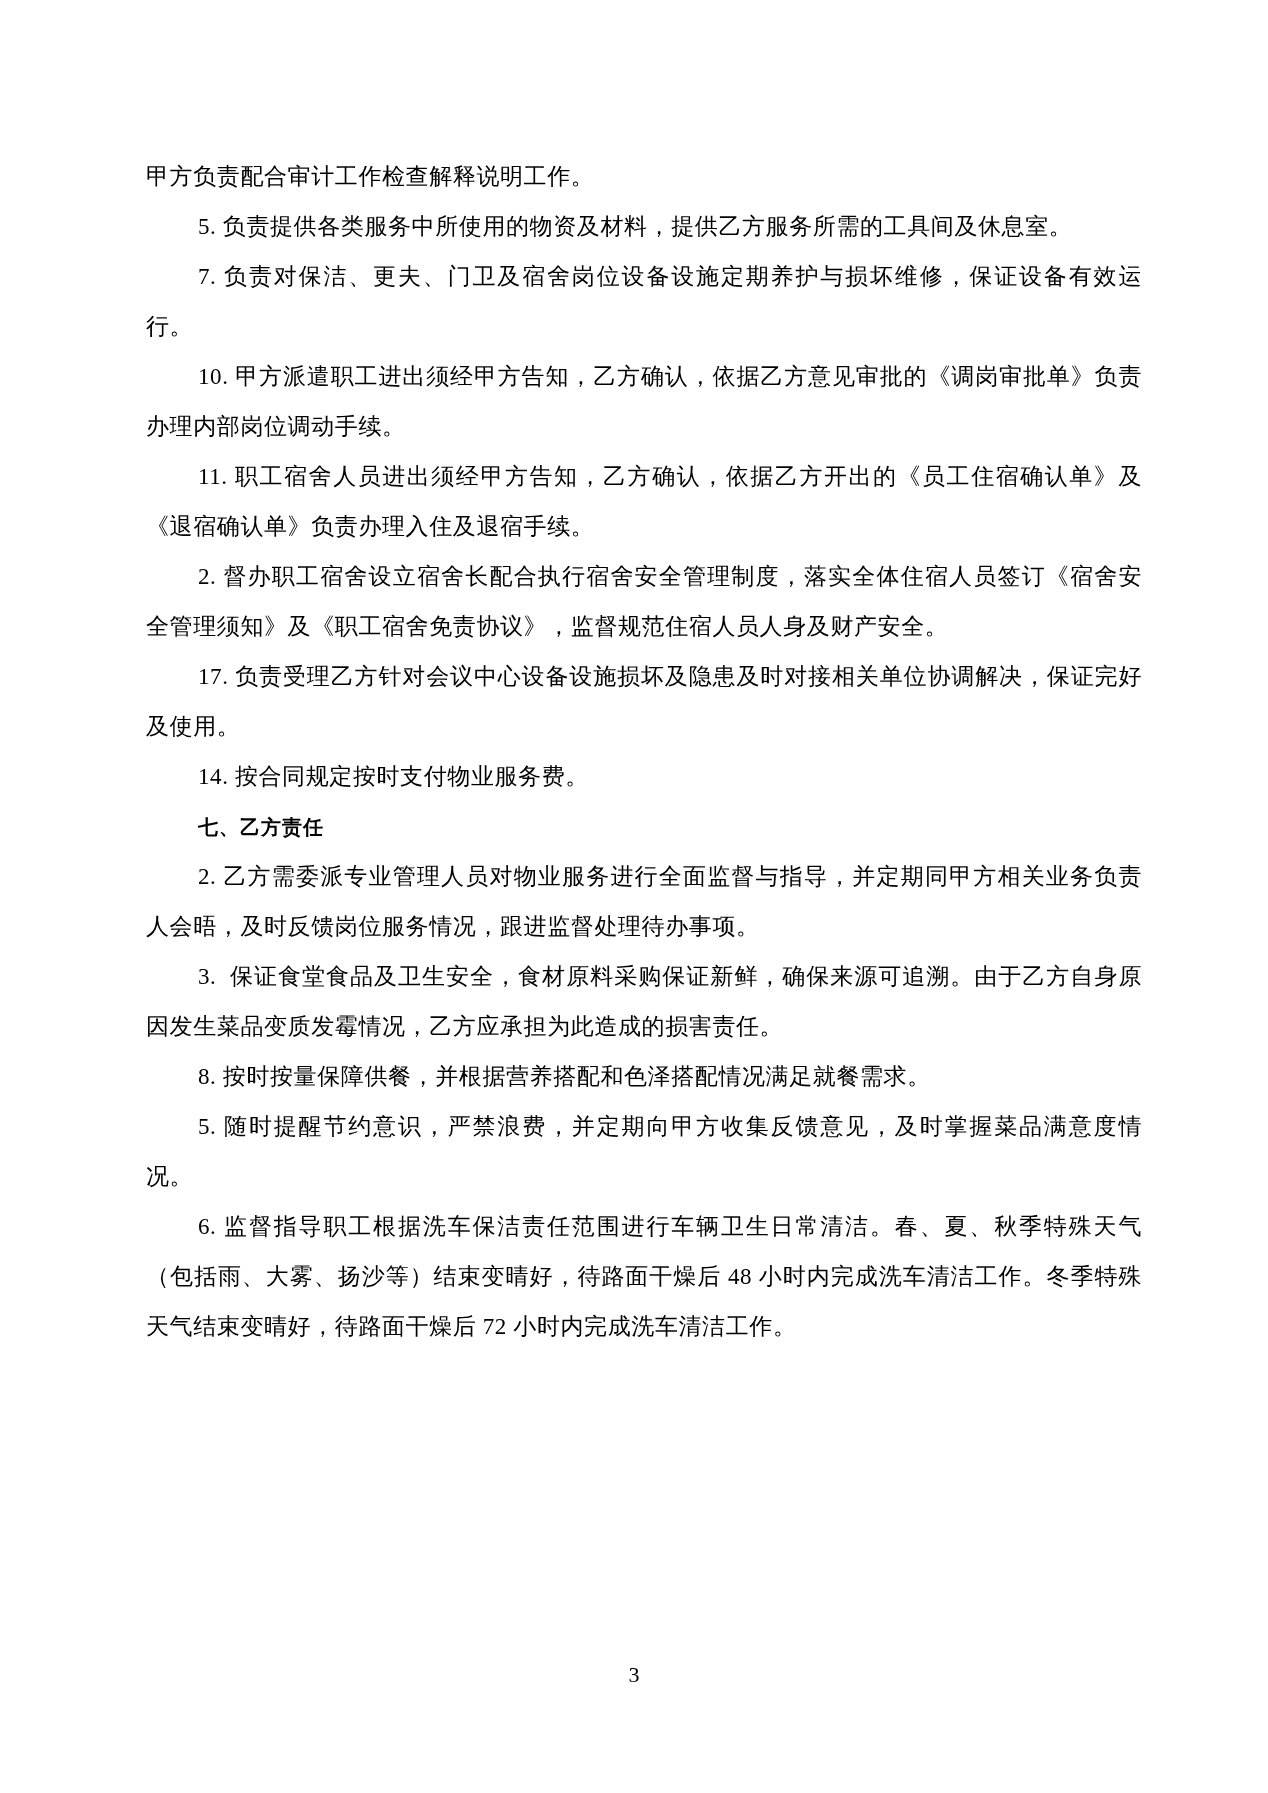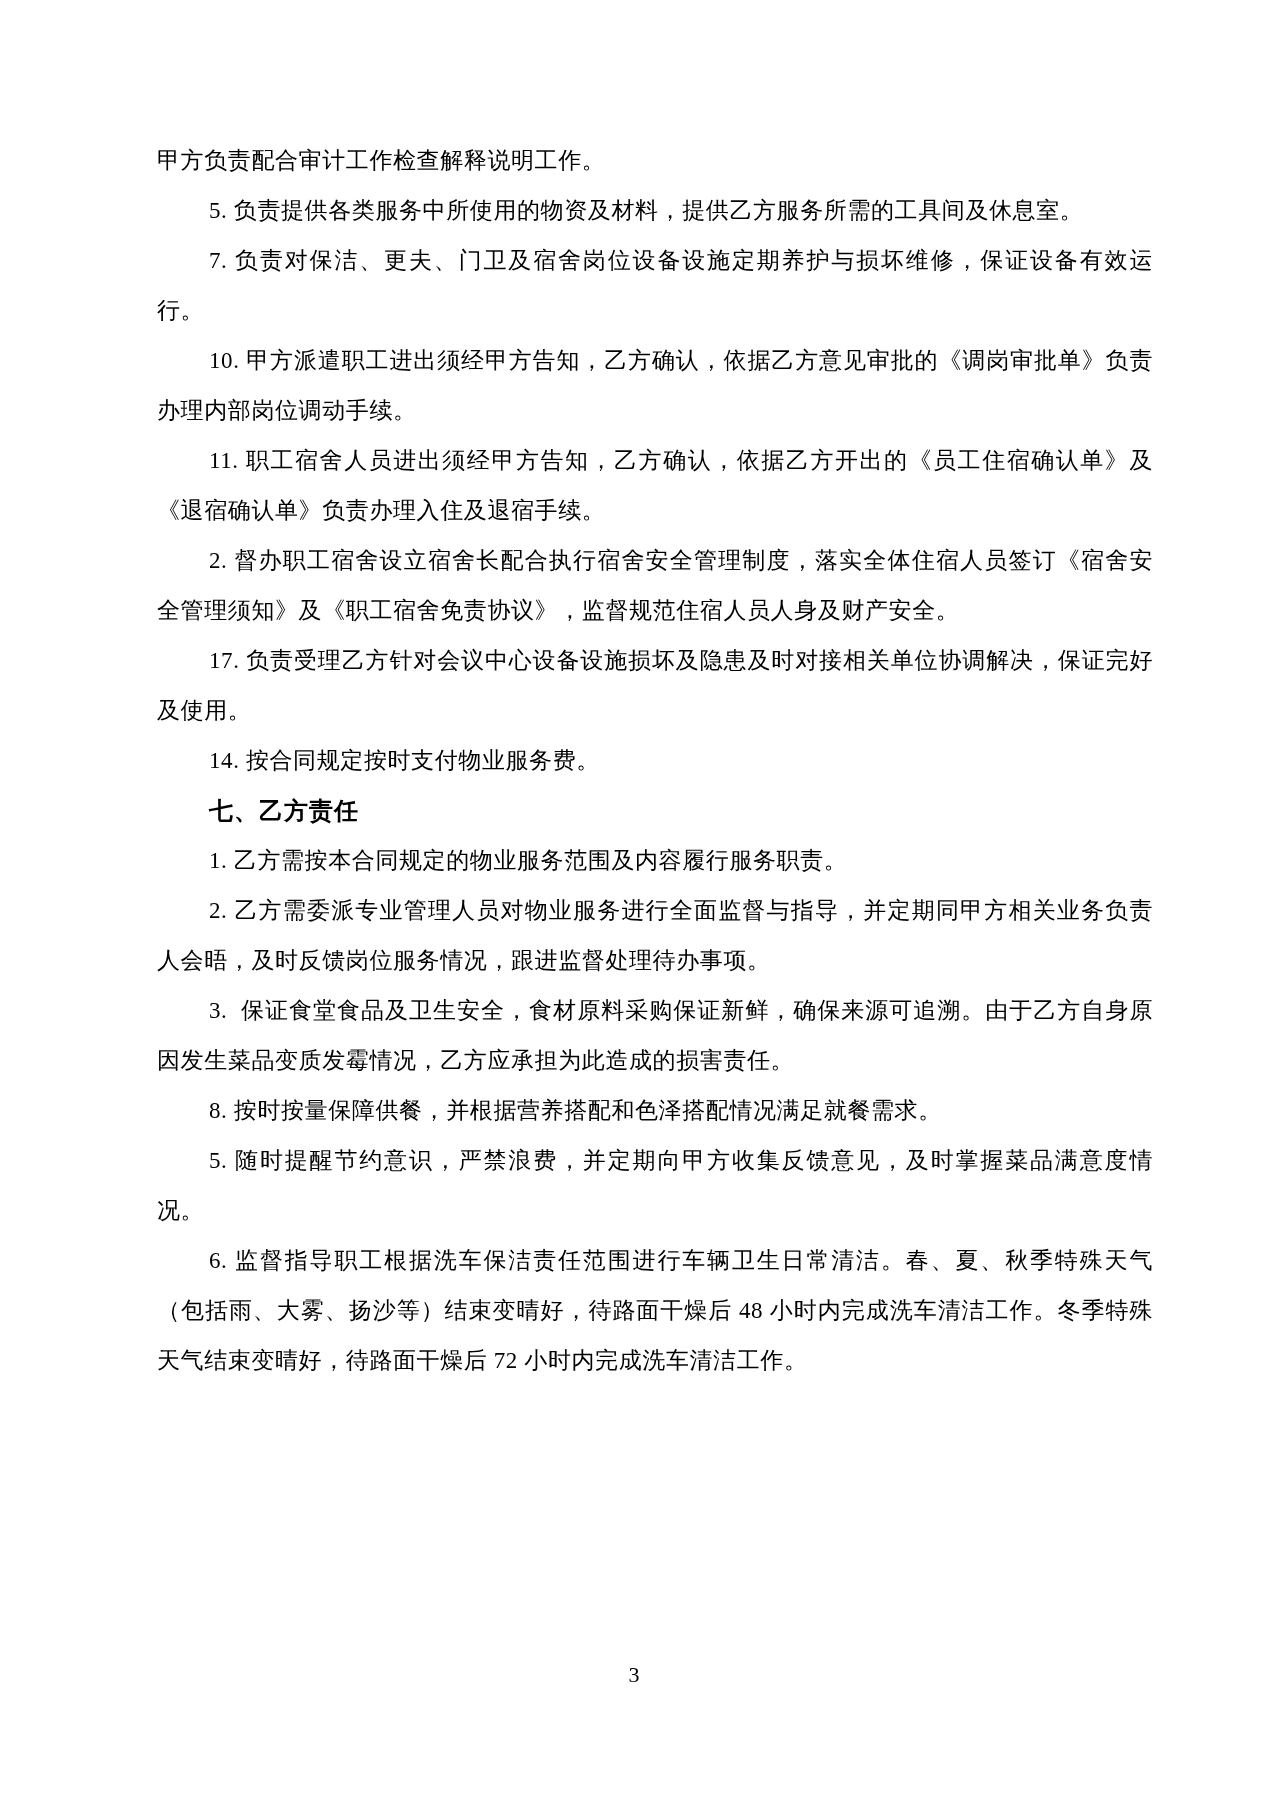--- a/index.html
+++ b/index.html
@@ -12,39 +12,38 @@
     width: 1268px;
     height: 1793px;
     background: #ffffff;
     overflow: hidden;
     font-family: "Liberation Serif", "DejaVu Serif", serif;
     color: #000000;
   }
   .content {
     position: absolute;
     left: 146px;
-    top: 136px;
+    top: 152px;
     width: 996px;
-    margin-left: 11px;
   }
   .para {
     margin: 0;
     font-size: 23px;
     line-height: 50px;
     text-align: justify;
     text-justify: inter-character;
     letter-spacing: 0.6px;
   }
   .para.indent {
     text-indent: 52px;
   }
   .para.heading {
     font-weight: 700;
     font-family: "Liberation Sans", "DejaVu Sans", sans-serif;
-    font-size: 24px;
+    font-size: 20px;
     letter-spacing: 1px;
   }
   .page-number {
     position: absolute;
     top: 1650px;
     left: 0;
     width: 100%;
     text-align: center;
     font-size: 22px;
     line-height: 50px;
@@ -57,21 +56,20 @@
   <div class="content">
     <p class="para">甲方负责配合审计工作检查解释说明工作。</p>
     <p class="para indent">5. 负责提供各类服务中所使用的物资及材料，提供乙方服务所需的工具间及休息室。</p>
     <p class="para indent">7. 负责对保洁、更夫、门卫及宿舍岗位设备设施定期养护与损坏维修，保证设备有效运行。</p>
     <p class="para indent">10. 甲方派遣职工进出须经甲方告知，乙方确认，依据乙方意见审批的《调岗审批单》负责办理内部岗位调动手续。</p>
     <p class="para indent">11. 职工宿舍人员进出须经甲方告知，乙方确认，依据乙方开出的《员工住宿确认单》及《退宿确认单》负责办理入住及退宿手续。</p>
     <p class="para indent">2. 督办职工宿舍设立宿舍长配合执行宿舍安全管理制度，落实全体住宿人员签订《宿舍安全管理须知》及《职工宿舍免责协议》，监督规范住宿人员人身及财产安全。</p>
     <p class="para indent">17. 负责受理乙方针对会议中心设备设施损坏及隐患及时对接相关单位协调解决，保证完好及使用。</p>
     <p class="para indent">14. 按合同规定按时支付物业服务费。</p>
     <p class="para indent heading">七、乙方责任</p>
-    <p class="para indent">1. 乙方需按本合同规定的物业服务范围及内容履行服务职责。</p>
     <p class="para indent">2. 乙方需委派专业管理人员对物业服务进行全面监督与指导，并定期同甲方相关业务负责人会晤，及时反馈岗位服务情况，跟进监督处理待办事项。</p>
     <p class="para indent">3.&nbsp; 保证食堂食品及卫生安全，食材原料采购保证新鲜，确保来源可追溯。由于乙方自身原因发生菜品变质发霉情况，乙方应承担为此造成的损害责任。</p>
     <p class="para indent">8. 按时按量保障供餐，并根据营养搭配和色泽搭配情况满足就餐需求。</p>
     <p class="para indent">5. 随时提醒节约意识，严禁浪费，并定期向甲方收集反馈意见，及时掌握菜品满意度情况。</p>
     <p class="para indent">6. 监督指导职工根据洗车保洁责任范围进行车辆卫生日常清洁。春、夏、秋季特殊天气（包括雨、大雾、扬沙等）结束变晴好，待路面干燥后 48 小时内完成洗车清洁工作。冬季特殊天气结束变晴好，待路面干燥后 72 小时内完成洗车清洁工作。</p>
   </div>
   <div class="page-number">3</div>
 </div>
 
 </body></html>

